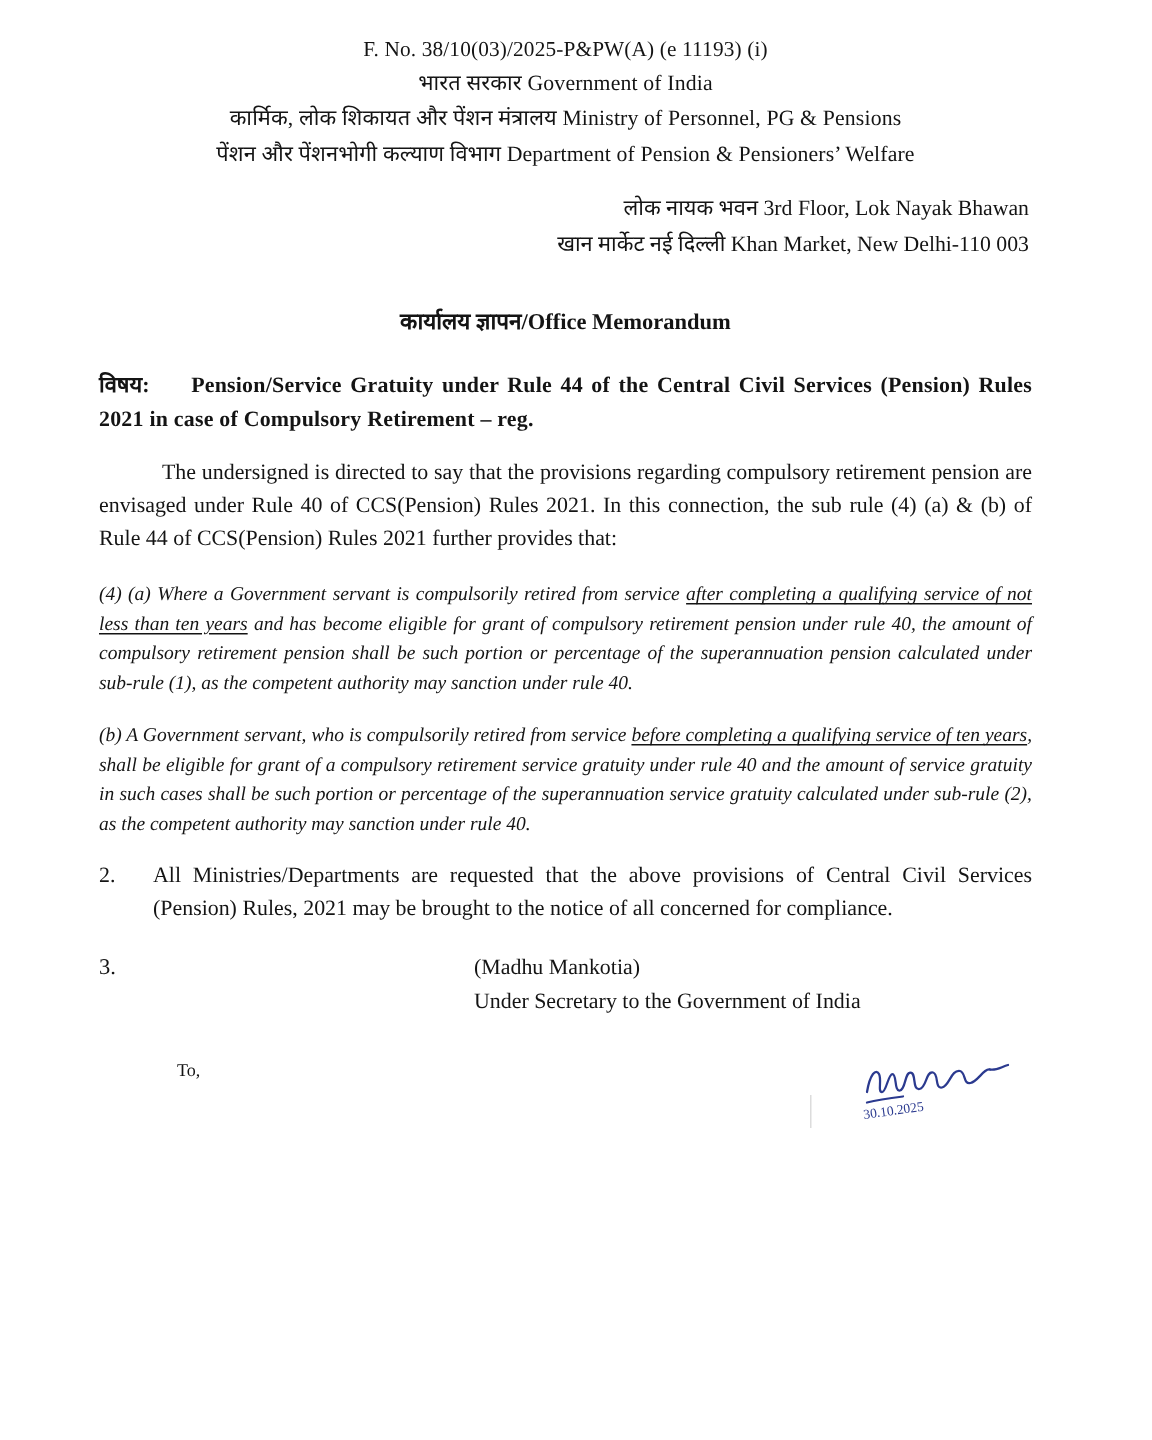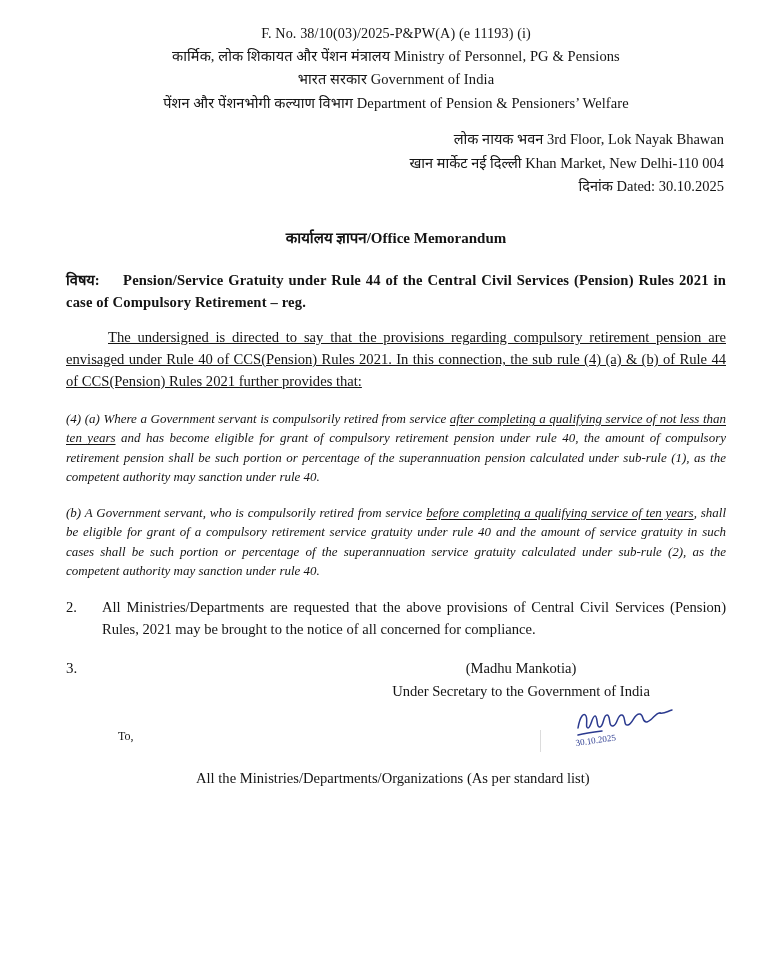--- a/index.html
+++ b/index.html
@@ -12,21 +12,21 @@
     height: 960px;
     font-family: "Liberation Serif", serif;
     color: #141414;
     overflow: hidden;
     position: relative;
   }
   .page {
     width: 768px;
     height: 948px;
     box-sizing: border-box;
-    padding: 22px 42px 0 66px;
+    padding: 22px 80px 0 66px;
     position: relative;
   }
   .hdr-line {
     font-size: 14.5px;
     line-height: 1.62;
     text-align: center;
     letter-spacing: 0.1px;
   }
   .hdr-line.first { font-size: 14.2px; }
   .addr-block {
@@ -58,21 +58,21 @@
   .subject .sub-text {
     font-weight: bold;
     letter-spacing: 0.15px;
   }
   .para {
     margin-top: 14px;
     font-size: 14.6px;
     line-height: 1.5;
     text-align: justify;
   }
-  .para.indent { text-indent: 42px; text-decoration: underline; }
+  .para.indent { text-indent: 42px; }
   .quoted {
     margin-top: 16px;
     font-size: 13px;
     line-height: 1.5;
     text-align: justify;
     font-style: italic;
   }
   .quoted u { text-decoration: underline; text-underline-offset: 2px; }
   .numbered {
     margin-top: 16px;
@@ -85,21 +85,20 @@
   .numbered .num {
     position: absolute;
     left: 0;
     top: 0;
   }
   .numbered.hindi {
     font-size: 15px;
     line-height: 1.5;
   }
   .sign-block {
-    text-align: center;
     padding-left: 250px;
   }
   .sign-line {
     font-size: 14.6px;
     line-height: 1.58;
   }
   .signature {
     position: absolute;
     right: 86px;
     top: 706px;
@@ -126,28 +125,27 @@
     background: #dcdcdc;
   }
   .devanagari { font-family: "Liberation Serif", serif; }
 </style>
 </head>
 <body>
 
 <div class="page">
 
   <div class="hdr-line first">F. No. 38/10(03)/2025-P&amp;PW(A) (e 11193) (i)</div>
+  <div class="hdr-line">भारत सरकार Government of India</div>
   <div class="hdr-line">कार्मिक, लोक शिकायत और पेंशन मंत्रालय Ministry of Personnel, PG &amp; Pensions</div>
-  <div class="hdr-line">भारत सरकार Government of India</div>
   <div class="hdr-line">पेंशन और पेंशनभोगी कल्याण विभाग Department of Pension &amp; Pensioners’ Welfare</div>
 
   <div class="addr-block">
     <div class="addr-line">लोक नायक भवन 3rd Floor, Lok Nayak Bhawan</div>
-    <div class="addr-line">खान मार्केट नई दिल्ली Khan Market, New Delhi-110 004</div>
-    <div class="addr-line">दिनांक Dated:  30.10.2025</div>
+    <div class="addr-line">खान मार्केट नई दिल्ली Khan Market, New Delhi-110 003</div>
   </div>
 
   <div class="om-title">कार्यालय ज्ञापन/Office Memorandum</div>
 
   <div class="subject">
     <span class="sub-label">विषय:</span>
     <span>&nbsp;&nbsp;&nbsp;&nbsp;</span><span class="sub-text">Pension/Service Gratuity under Rule 44 of the Central Civil Services (Pension) Rules 2021 in case of Compulsory Retirement – reg.</span>
   </div>
 
   <div class="para indent">The undersigned is directed to say that the provisions regarding compulsory retirement pension are envisaged under Rule 40 of CCS(Pension) Rules 2021. In this connection, the sub rule (4) (a) &amp; (b) of Rule 44 of CCS(Pension) Rules 2021 further provides that:</div>
@@ -168,21 +166,20 @@
   <div class="numbered hindi">
     <span class="num">3.</span>
   </div>
 
   <div class="sign-block">
     <div class="sign-line">(Madhu Mankotia)</div>
     <div class="sign-line">Under Secretary to the Government of India</div>
   </div>
 
   <div class="to-label">To,</div>
-  <div class="to-list">All the Ministries/Departments/Organizations (As per standard list)</div>
 
   <div class="faint-mark"></div>
 
   <svg class="signature" viewBox="0 0 110 44">
     <g fill="none" stroke="#2b3a8f" stroke-width="1.5" stroke-linecap="round" stroke-linejoin="round">
       <path d="M6 22 C8 10, 12 6, 14 10 C16 14, 13 22, 16 22 C19 22, 20 10, 23 10 C26 10, 24 22, 28 21 C32 20, 31 9, 35 9 C39 9, 36 21, 41 20 C46 19, 45 8, 50 9 C54 10, 51 20, 56 19 C61 18, 62 7, 68 8 C72 9, 70 17, 75 16 C80 15, 84 6, 88 7"></path>
       <path d="M88 7 C92 8, 96 5, 100 4"></path>
       <path d="M6 29 C14 27, 22 26, 30 25"></path>
     </g>
     <text x="4" y="40" font-family="Liberation Serif, serif" font-size="9" fill="#2b3a8f" transform="rotate(-8 4 40)">30.10.2025</text>

